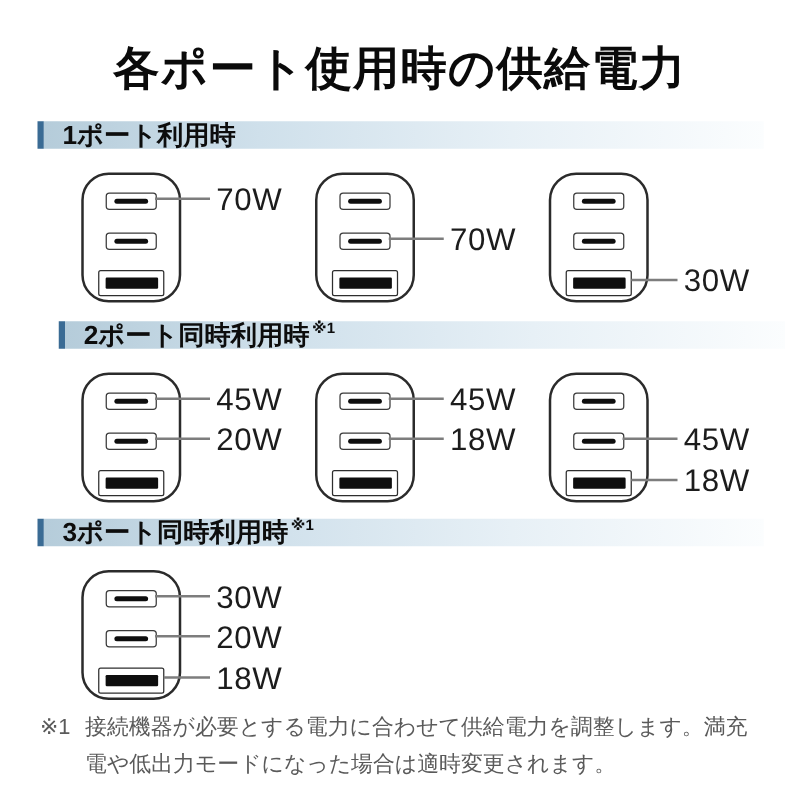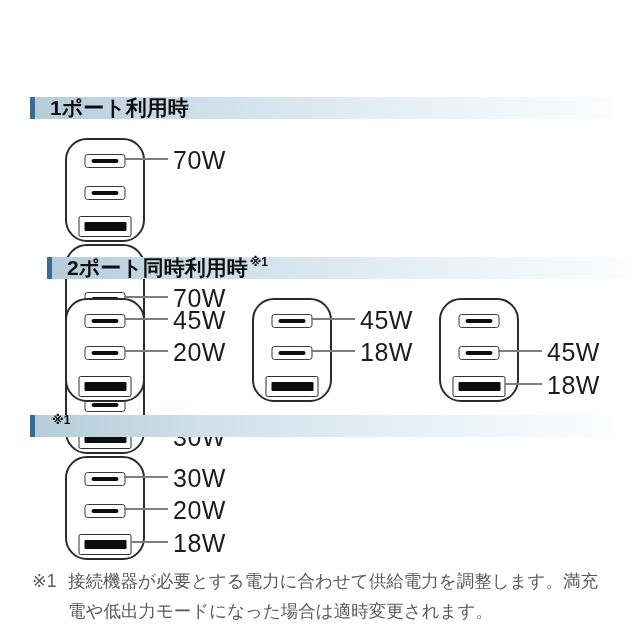--- a/index.html
+++ b/index.html
@@ -14,21 +14,21 @@
   .section-header{
     position:absolute;left:30px;width:581px;height:22px;box-sizing:border-box;
     border-left:5px solid #3a6b94;
     background:linear-gradient(to right,#b5ccda 0%,#cfe0eb 30%,#e7f0f6 65%,#fbfdfe 100%);
     padding-left:15px;display:flex;align-items:center;
     font-size:21px;font-weight:bold;color:#0d0d0d;
   }
   .section-header sup{font-size:12px;font-weight:bold;position:relative;top:-6px;margin-left:2px;}
   .h0{top:97px;} .h1{top:257px;margin-left:17px;} .h2{top:415px;}
   .charger-row{position:absolute;left:0;width:640px;display:flex;padding-left:65px;box-sizing:border-box;}
-  .r0{top:138px;flex-direction:column;} .r1{top:298px;} .r2{top:456px;}
+  .r0{top:138px;} .r1{top:298px;} .r2{top:456px;}
   .charger-unit{position:relative;width:187px;height:106px;flex:0 0 auto;}
   .charger-body{
     position:absolute;left:0;top:0;width:80px;height:104px;box-sizing:border-box;
     border:2.5px solid #2b2b2b;border-radius:22px;background:#fff;
   }
   .port{position:absolute;left:50%;transform:translateX(-50%);box-sizing:border-box;
     display:flex;align-items:center;justify-content:center;background:#fff;}
   .usb-c-port{width:41px;height:14px;border:1.5px solid #3a3a3a;border-radius:3px;}
   .usb-a-port{width:53px;height:21px;border:1.5px solid #2e2e2e;border-radius:2px;}
   .port.p0{top:14px;} .port.p1{top:46px;} .port.p2{top:76px;}
@@ -45,20 +45,21 @@
     font-size:17.5px;line-height:1.72;color:#5a5a5a;
   }
   .footnote-marker{flex:0 0 36px;}
   .footnote-text{flex:1;font-family:Liberation Serif, serif;}
 </style>
 </head>
 <body>
 
 <div class="frame">
 
+  <h1 class="title">各ポート使用時の供給電力</h1>
 
   <div class="section-header h0">
     <span>1ポート利用時</span>
       <sup></sup>
   </div>
   <div class="charger-row r0">
       <div class="charger-unit">
         <div class="charger-body">
           <div class="port p0 usb-c-port">
             <div class="port-pin"></div>
@@ -157,20 +158,21 @@
           </div>
         </div>
         <div class="callout-line from-usb-c y1"></div>
         <div class="wattage-label y1">45W</div>
         <div class="callout-line from-usb-a y2"></div>
         <div class="wattage-label y2">18W</div>
       </div>
     </div>
 
   <div class="section-header h2">
+    <span>3ポート同時利用時</span>
       <sup>※1</sup>
   </div>
   <div class="charger-row r2">
       <div class="charger-unit">
         <div class="charger-body">
           <div class="port p0 usb-c-port">
             <div class="port-pin"></div>
           </div>
           <div class="port p1 usb-c-port">
             <div class="port-pin"></div>

